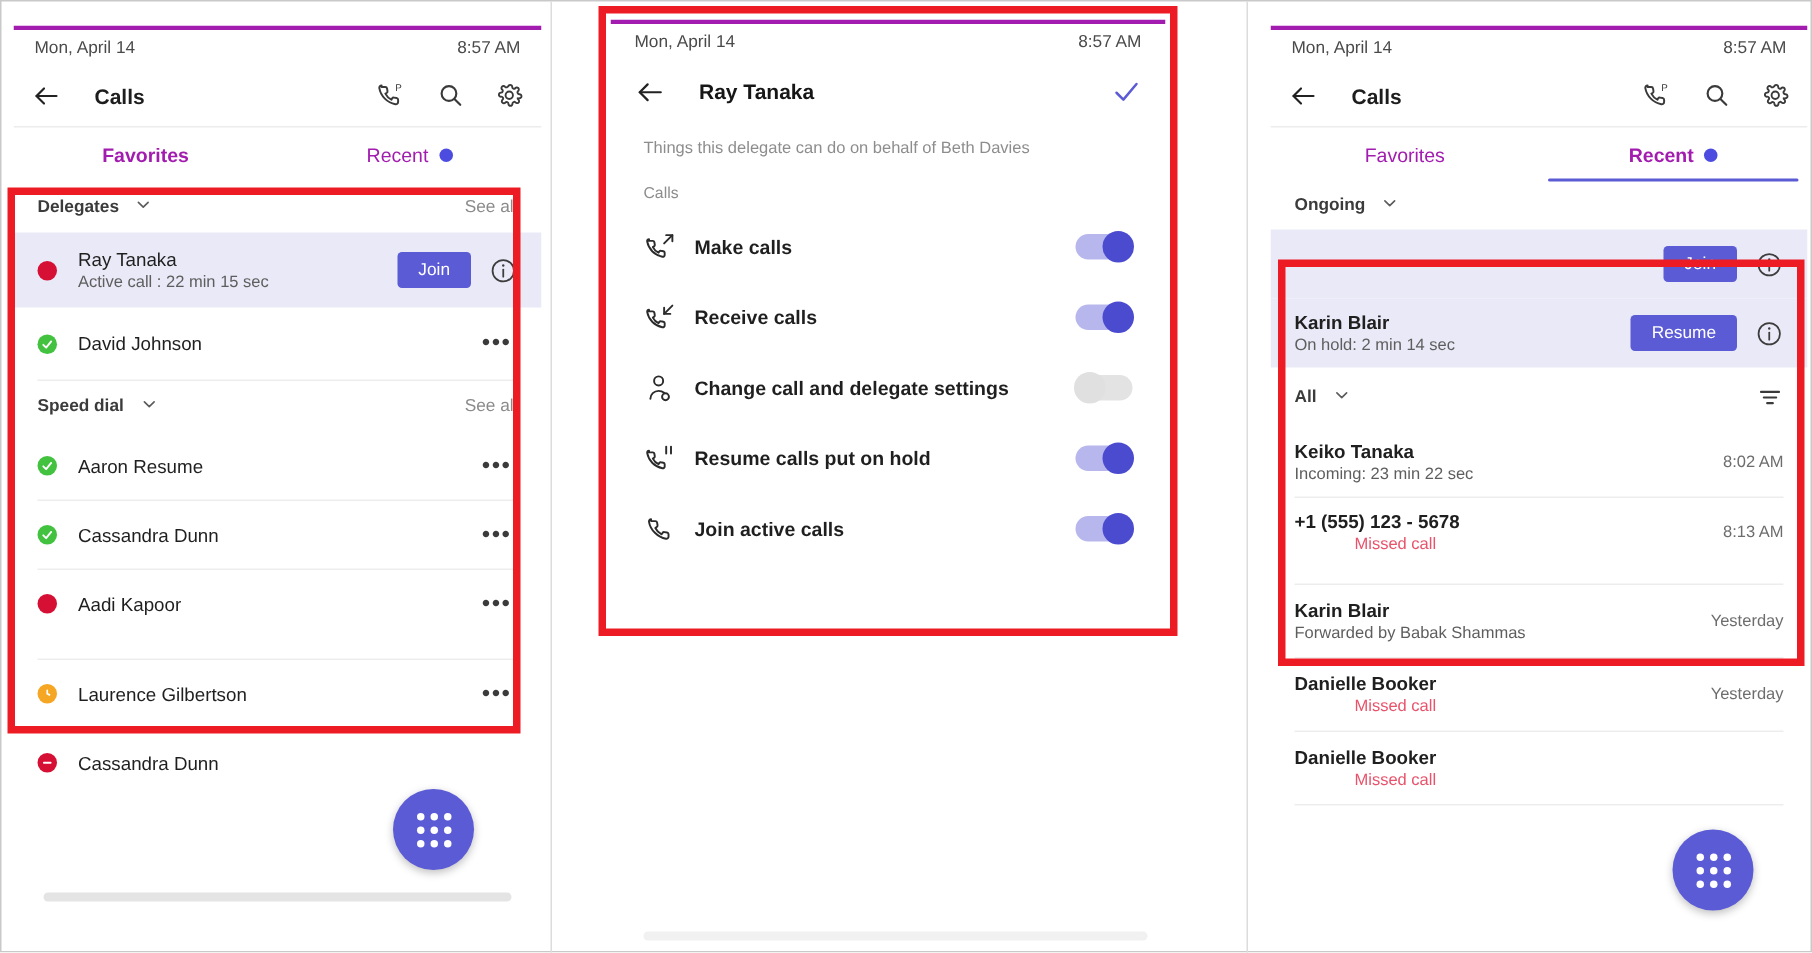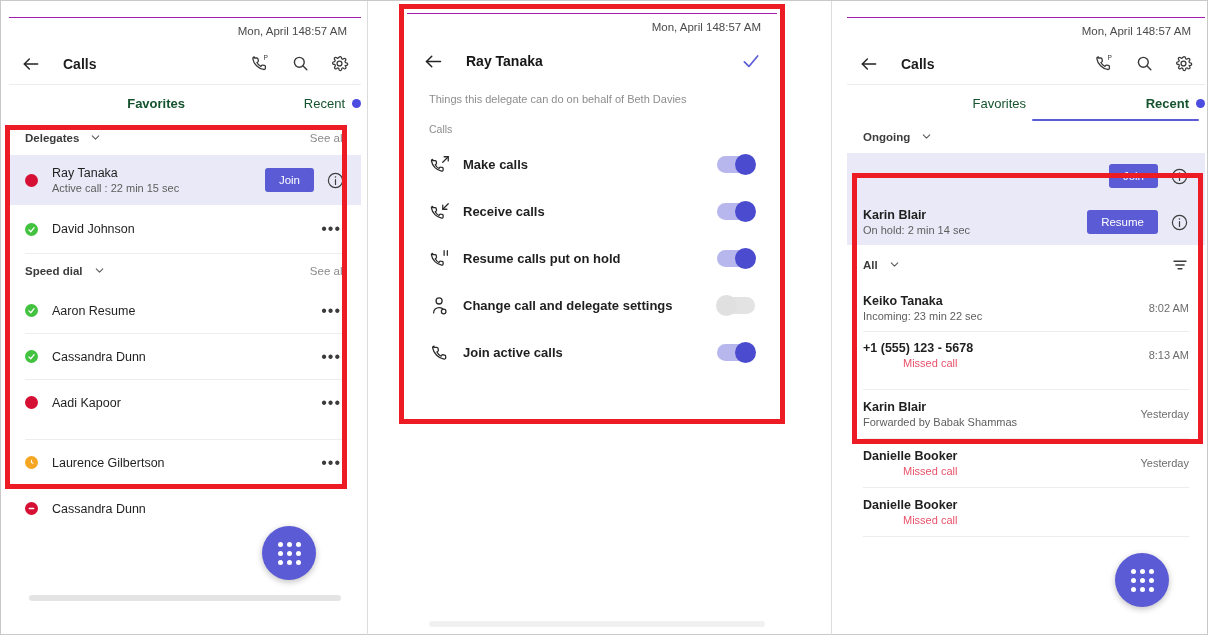--- a/index.html
+++ b/index.html
@@ -16,47 +16,47 @@
     border: 1px solid #c9c9c9;
   }
 
   
   .panel {
     position: absolute;
     background: #ffffff;
     overflow: hidden;
   }
   .statusbar {
-    display: flex; align-items: center; justify-content: flex-end;
+    display: flex; align-items: center; justify-content: space-between;
     padding: 0 14px;
     height: 26px;
     font-size: 11.5px;
     color: #4a4a4a;
-    border-top: 1px solid #a21caf;
+    border-top: 3px solid #a21caf;
   }
   .apphead {
     display: flex; align-items: center;
     height: 42px;
     padding: 0 12px;
     border-bottom: 1px solid #ececec;
   }
   .apphead .title {
     font-size: 14px; font-weight: bold; color: #1d1d1d;
     margin-left: 22px;
   }
   .apphead .spacer { flex: 1; }
   .ico { display: inline-flex; align-items: center; justify-content: center; }
   .ico svg { display: block; }
 
   .tabs {
     display: flex; height: 36px; align-items: center;
   }
   .tab {
-    flex: 1; text-align: center; font-size: 13px; color: #14532d;
-    display: flex; align-items: center; justify-content: flex-end; gap: 7px;
+    flex: 1; text-align: center; font-size: 13px; color: #a21caf;
+    display: flex; align-items: center; justify-content: center; gap: 7px;
     height: 100%;
     position: relative;
   }
   .tab.bold { font-weight: bold; }
   .dot-badge {
     width: 9px; height: 9px; border-radius: 50%; background: #4c4ce0;
     display: inline-block;
   }
   .tab.active::after {
     content: ""; position: absolute; left: 6px; right: 6px; bottom: 0;
@@ -405,43 +405,43 @@
       <span class="plabel">Receive calls</span>
       <span class="spacer"></span>
       <span class="toggle">
           <span class="knob"></span>
         </span>
     </div>
 
     <div class="perm-row">
       <span class="pico">
         <svg width="22" height="22" viewBox="0 0 24 24" fill="none" stroke="#2b2b2b" stroke-width="1.4" stroke-linecap="round" stroke-linejoin="round">
+            <circle cx="11" cy="6.5" r="3.3"></circle>
+            <path d="M5 19.5c0-3.3 2.7-5.8 6-5.8 1.5 0 2.9.5 4 1.4"></path>
+            <circle cx="16" cy="18" r="2.5"></circle>
+          </svg>
+      </span>
+      <span class="plabel">Change call and delegate settings</span>
+      <span class="spacer"></span>
+      <span class="toggle off">
+          <span class="knob"></span>
+        </span>
+    </div>
+
+    <div class="perm-row">
+      <span class="pico">
+        <svg width="22" height="22" viewBox="0 0 24 24" fill="none" stroke="#2b2b2b" stroke-width="1.4" stroke-linecap="round" stroke-linejoin="round">
             <path d="M4 6c-.9 0-1.5.8-1.3 1.7.5 2.7 1.9 5.2 3.8 7.2 2 2 4.5 3.3 7.2 3.8.9.2 1.7-.4 1.7-1.3v-1.5c0-.6-.4-1.1-1-1.2l-1.7-.3c-.5-.1-1 .2-1.3.6l-.5.8c-1.8-.9-3.2-2.3-4.1-4.1l.8-.5c.4-.3.7-.8.6-1.3l-.3-1.7c-.1-.6-.6-1-1.2-1H4z"></path>
             <line x1="16.5" y1="3" x2="16.5" y2="8"></line>
             <line x1="20" y1="3" x2="20" y2="8"></line>
           </svg>
       </span>
       <span class="plabel">Resume calls put on hold</span>
       <span class="spacer"></span>
       <span class="toggle">
-          <span class="knob"></span>
-        </span>
-    </div>
-
-    <div class="perm-row">
-      <span class="pico">
-        <svg width="22" height="22" viewBox="0 0 24 24" fill="none" stroke="#2b2b2b" stroke-width="1.4" stroke-linecap="round" stroke-linejoin="round">
-            <circle cx="11" cy="6.5" r="3.3"></circle>
-            <path d="M5 19.5c0-3.3 2.7-5.8 6-5.8 1.5 0 2.9.5 4 1.4"></path>
-            <circle cx="16" cy="18" r="2.5"></circle>
-          </svg>
-      </span>
-      <span class="plabel">Change call and delegate settings</span>
-      <span class="spacer"></span>
-      <span class="toggle off">
           <span class="knob"></span>
         </span>
     </div>
 
     <div class="perm-row">
       <span class="pico">
         <svg width="22" height="22" viewBox="0 0 24 24" fill="none" stroke="#2b2b2b" stroke-width="1.4" stroke-linecap="round" stroke-linejoin="round">
             <path d="M5.5 4.5c-1 0-1.7.9-1.5 1.9.5 3 2.1 5.8 4.3 8 2.2 2.2 5 3.8 8 4.3 1 .2 1.9-.5 1.9-1.5v-1.7c0-.7-.5-1.2-1.1-1.3l-1.9-.3c-.6-.1-1.1.2-1.4.7l-.6.9c-2-1-3.6-2.6-4.6-4.6l.9-.6c.5-.3.8-.8.7-1.4l-.3-1.9c-.1-.6-.6-1.1-1.3-1.1H5.5z"></path>
           </svg>
       </span>

